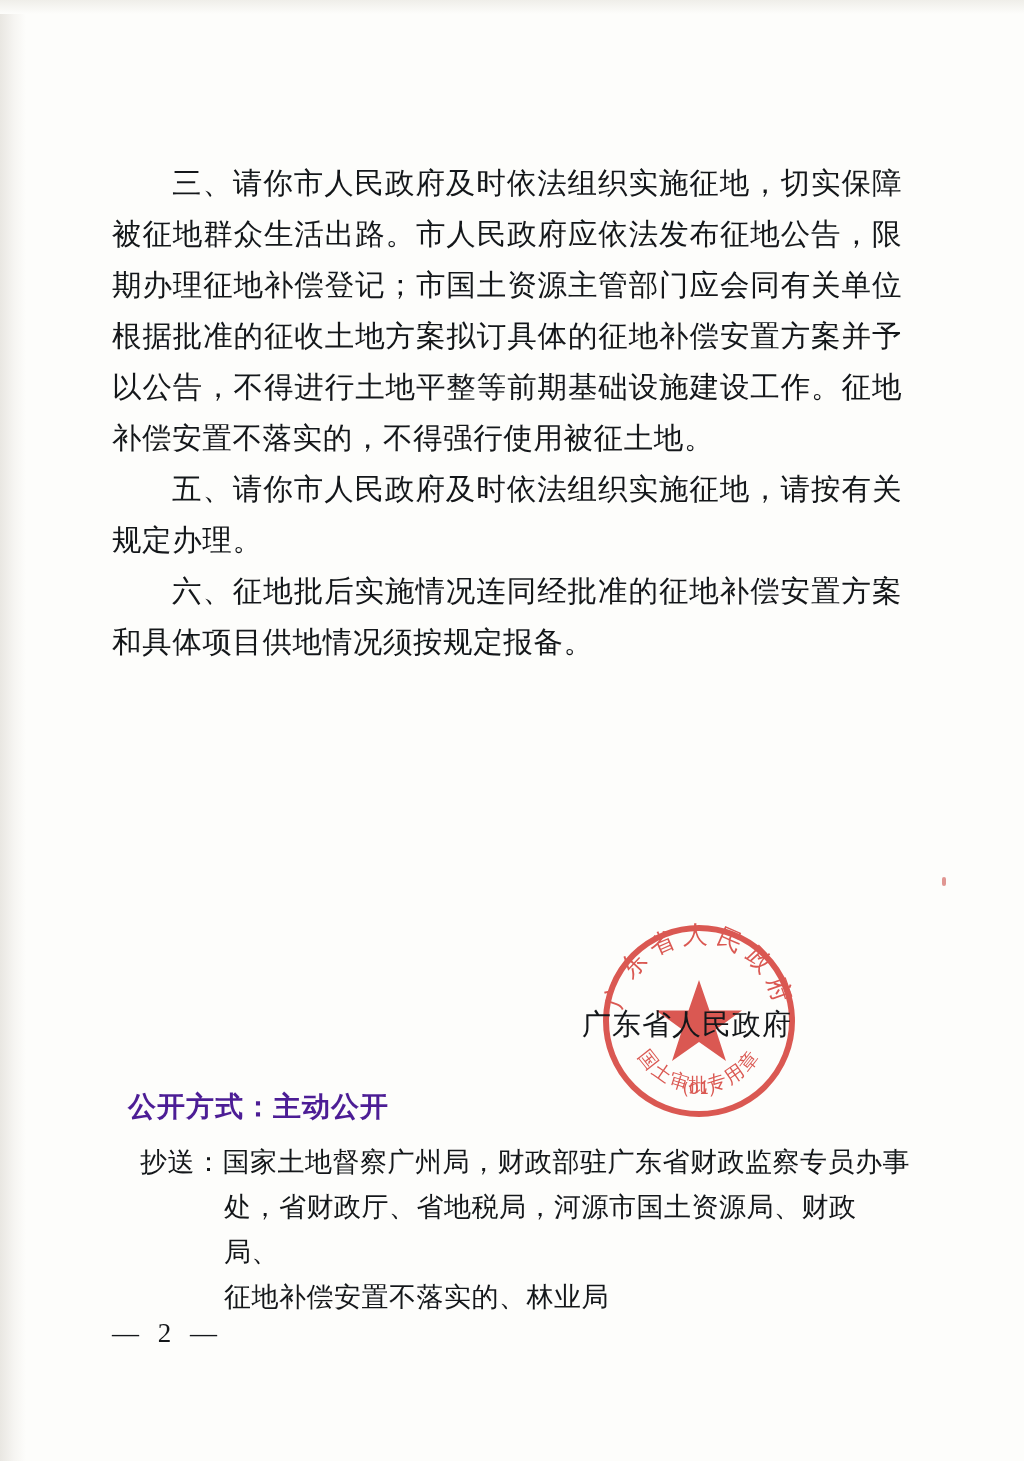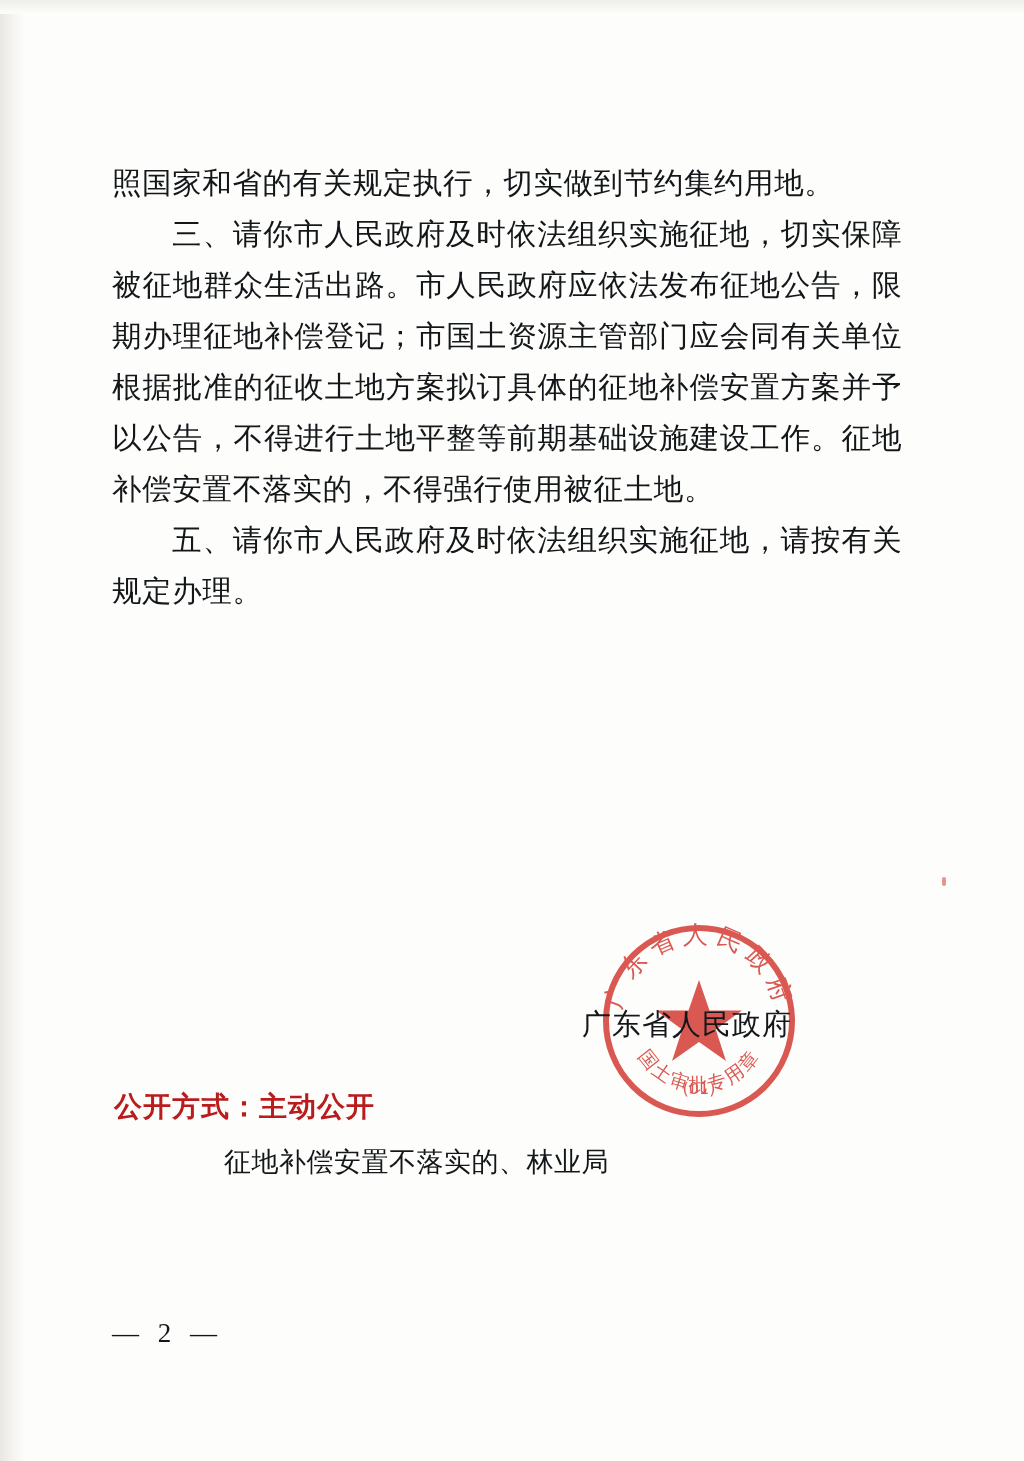--- a/index.html
+++ b/index.html
@@ -78,26 +78,26 @@
     left: 596px;
     top: 918px;
     width: 206px;
     height: 206px;
     pointer-events: none;
   }
   .seal svg { display: block; width: 206px; height: 206px; opacity: 0.82; }
 
   .disclosure {
     position: absolute;
-    left: 114px;
+    left: 128px;
     top: 1088px;
     font-size: 28px;
     font-weight: bold;
     letter-spacing: 1px;
-    color: #b91c1c;
+    color: #4c1d95;
     font-family: "DejaVu Sans", "Liberation Sans", sans-serif;
   }
 
   .cc-block {
     position: absolute;
     left: 140px;
     top: 1140px;
     width: 770px;
     font-size: 27px;
     line-height: 45px;
@@ -129,23 +129,23 @@
   }
 </style>
 </head>
 <body>
 
 <div class="page">
   <div class="paper-edge-left"></div>
   <div class="paper-edge-top"></div>
 
   <div class="body-text">
-    <p class="para">照国家和省的有关规定执行，切实做到节约集约用地。</p>
     <p class="para indent">三、请你市人民政府及时依法组织实施征地，切实保障被征地群众生活出路。市人民政府应依法发布征地公告，限期办理征地补偿登记；市国土资源主管部门应会同有关单位根据批准的征收土地方案拟订具体的征地补偿安置方案并予以公告，不得进行土地平整等前期基础设施建设工作。征地补偿安置不落实的，不得强行使用被征土地。</p>
     <p class="para indent">五、请你市人民政府及时依法组织实施征地，请按有关规定办理。</p>
+    <p class="para indent">六、征地批后实施情况连同经批准的征地补偿安置方案和具体项目供地情况须按规定报备。</p>
   </div>
 
   <div class="speck"></div>
 
   <div class="seal">
     <svg viewBox="0 0 206 206" xmlns="http://www.w3.org/2000/svg">
       <defs>
         <path id="arcTop" d="M 25,103 A 78,78 0 0 1 181,103"></path>
         <path id="arcBottom" d="M 33,103 A 70,70 0 0 0 173,103"></path>
       </defs>
@@ -162,17 +162,19 @@
     </svg>
   </div>
 
   <div class="signature-block">
     <div class="sig-line-org">广东省人民政府</div>
   </div>
 
   <div class="disclosure">公开方式：主动公开</div>
 
   <div class="cc-block">
+    <div class="cc-line">抄送：国家土地督察广州局，财政部驻广东省财政监察专员办事</div>
+    <div class="cc-line hang">处，省财政厅、省地税局，河源市国土资源局、财政局、</div>
     <div class="cc-line hang">征地补偿安置不落实的、林业局</div>
   </div>
 
   <div class="page-number">— 2 —</div>
 </div>
 
 </body></html>

